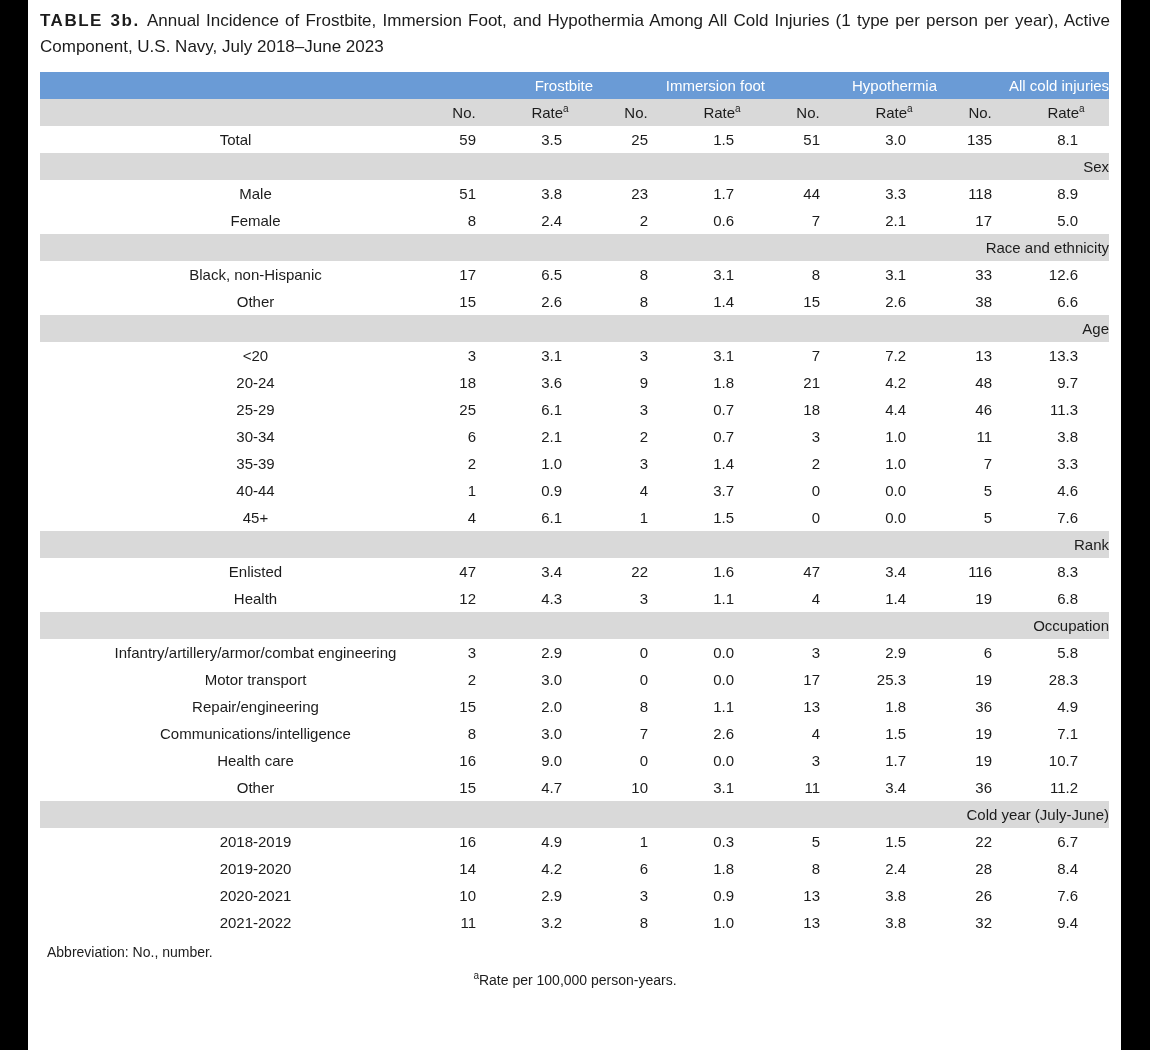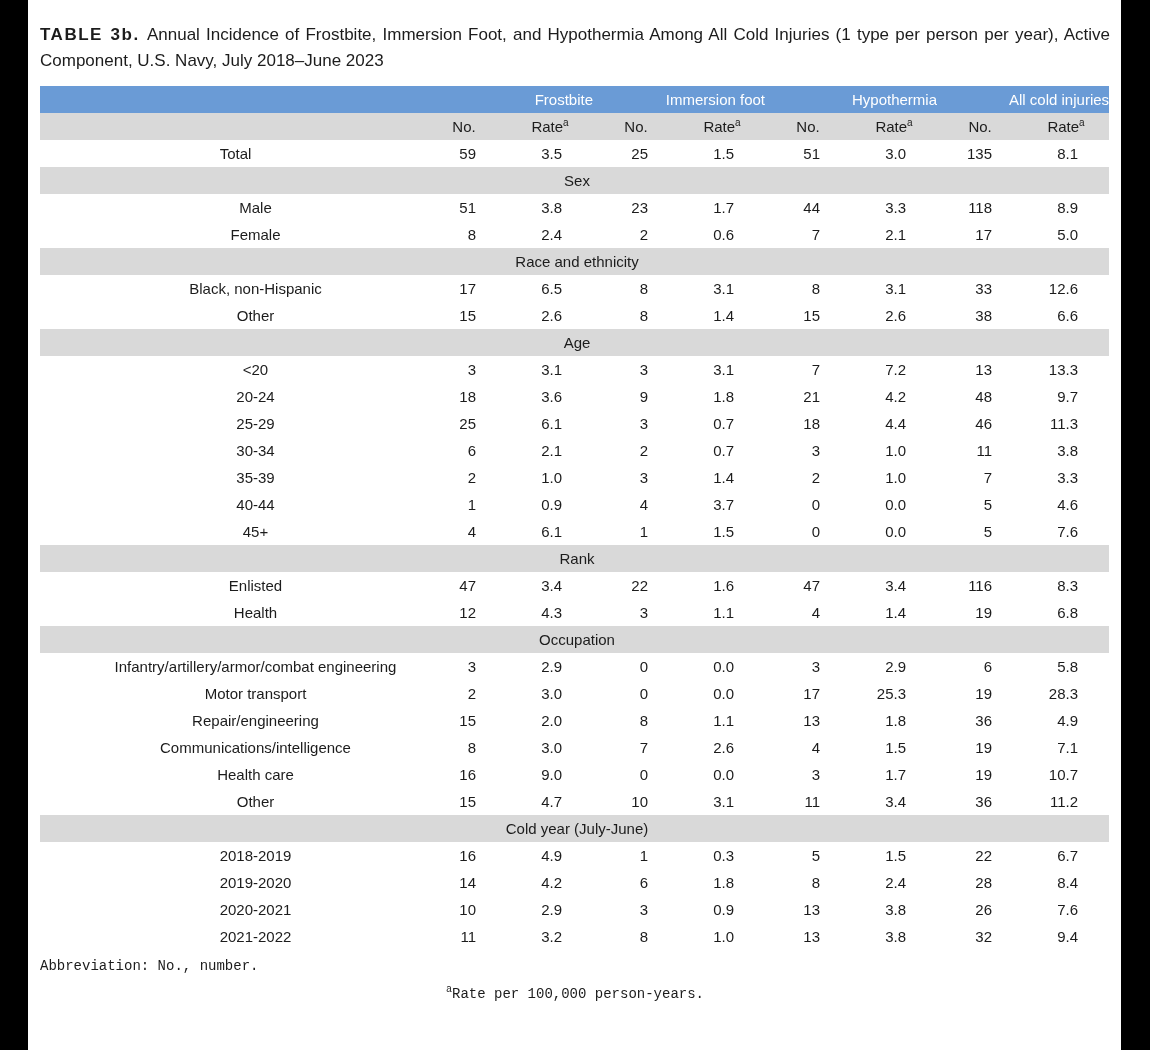--- a/index.html
+++ b/index.html
@@ -10,36 +10,36 @@
   }
   html,body{margin:0;padding:0;}
   body{
     width:1150px;height:1050px;position:relative;background:#ffffff;
     font-family:"Liberation Sans", sans-serif;color:var(--text);
     overflow:hidden;
   }
   .edge{position:absolute;top:0;bottom:0;background:var(--edge);}
   .edge.left{left:0;width:28px;}
   .edge.right{right:0;width:29px;}
-  .content{position:absolute;left:40px;top:22px;width:1070px;}
+  .content{position:absolute;left:40px;top:8px;width:1070px;}
   .title{font-size:17px;line-height:26px;text-align:justify;margin:0 0 12px 0;}
   .title .tlabel{font-weight:bold;letter-spacing:1.5px;margin-right:2px;}
   table{border-collapse:collapse;table-layout:fixed;width:1069px;}
   th,td{height:27px;padding:0;font-size:15px;font-weight:normal;vertical-align:middle;
         white-space:nowrap;overflow:hidden;}
   tr.group-row th{background:var(--blue);color:#ffffff;text-align:right;}
   tr.group-row th.label-col{background:var(--blue);}
   tr.sub-row th{background:var(--gray);text-align:center;}
   tr.sub-row th.label-col{background:var(--gray);}
   sup{font-size:10px;vertical-align:super;line-height:0;}
   td.num{text-align:right;padding-right:31px;}
-  tr.section-row td{background:var(--gray);padding-left:5px;text-align:center;}
+  tr.section-row td{background:var(--gray);padding-left:5px;text-align:right;}
   tr.data-row td.label{padding-left:10px;text-align:center;}
   tr.data-row td.label.indent{padding-left:50px;}
-  .footnote{font-size:14px;line-height:16px;margin:0;font-family:Liberation Mono, monospace;}
+  .footnote{font-size:14px;line-height:16px;margin:7px;}
   .footnote.first{margin-top:8px;}
   .footnote.second{margin-top:12px;text-align:center;}
 </style>
 </head>
 <body>
 
 <div class="edge left"></div>
 <div class="edge right"></div>
 
 <div class="content">

